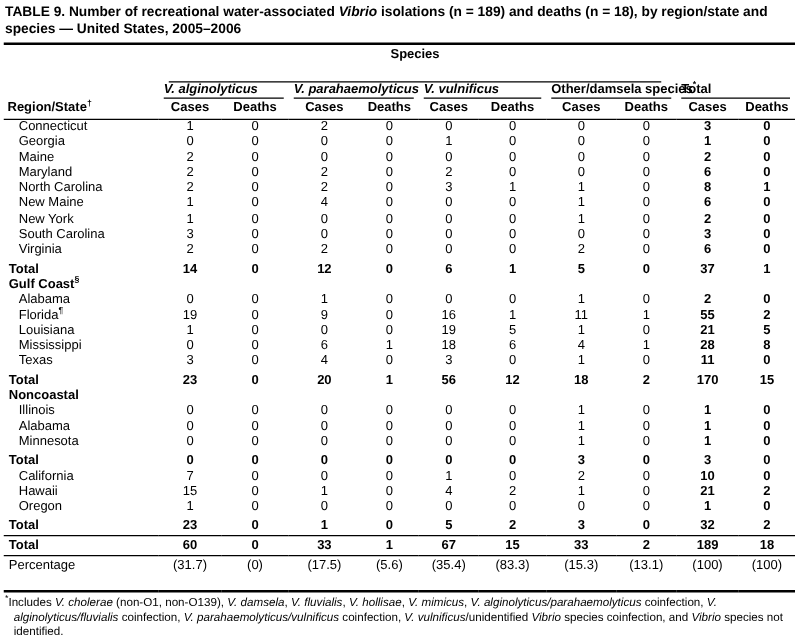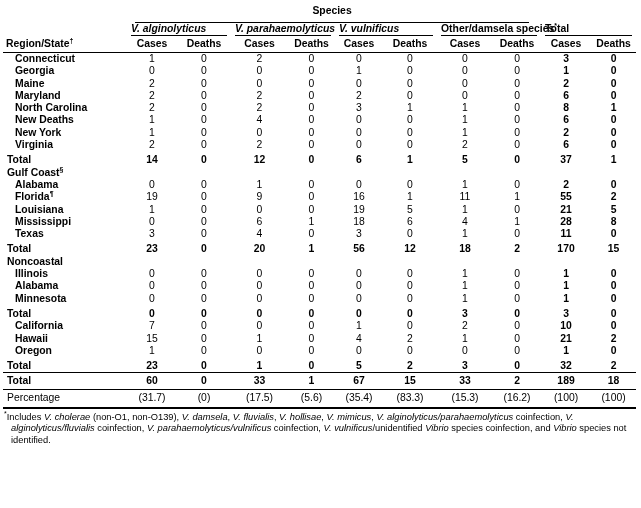--- a/index.html
+++ b/index.html
@@ -7,42 +7,43 @@
        font-family:"Liberation Sans","DejaVu Sans",sans-serif;}
   .page{box-sizing:border-box;width:641px;padding:3px 5px 0 3px;}
   .title-wrap{font-weight:bold;font-size:11px;line-height:12.5px;
               border-bottom:2.4px solid #000;padding:1px 1px 5px 1px;}
   .it{font-style:italic;}
   sup{font-size:7px;line-height:0;vertical-align:super;}
   table{border-collapse:collapse;table-layout:fixed;width:633px;margin-top:2px;}
   th,td{font-size:10.4px;vertical-align:bottom;padding:0;}
   thead th{font-weight:bold;}
   .sp-cell div{border-bottom:1.3px solid #000;margin:0 12px 0 8px;
-               padding-bottom:6px;text-align:center;}
+               padding-bottom:16px;text-align:center;}
   .grp div{border-bottom:1.3px solid #000;margin:0 4px;padding-bottom:1px;
            text-align:left;white-space:nowrap;}
   tr.chrow th{border-bottom:1.7px solid #000;padding:2px 0 3px 0;text-align:center;}
   tr.chrow th.state-h{text-align:left;padding-left:3px;}
   td.num{text-align:center;line-height:12.3px;}
   td.sec{font-weight:bold;padding-left:4px;line-height:12.3px;}
-  td.state{padding-left:12px;line-height:12.3px;white-space:nowrap;font-weight:bold;}
+  td.state{padding-left:12px;line-height:12.3px;white-space:nowrap;}
   tr.first-sec td{padding-top:3px;}
   .tot{font-weight:bold;}
   tr.trow td{padding-top:3px;font-weight:bold;}
   tr.gtr td{border-top:1px solid #000;padding-top:2px;padding-bottom:1px;font-weight:bold;}
   tr.prow td{border-top:1px solid #000;border-bottom:2.2px solid #000;
-             padding-top:2px;padding-bottom:3px;font-weight:normal;}
+             padding-top:2px;padding-bottom:13px;font-weight:normal;}
   tr.prow td.sec{font-weight:normal;}
   .footnotes{margin-top:3px;padding-left:1px;}
   .fn{font-size:9.3px;line-height:11.3px;padding-left:7px;text-indent:-7px;}
 </style>
 </head>
 <body>
 
 <div class="page">
+  <div class="title-wrap"><span>TABLE 9. Number of recreational water-associated </span><span class="it">Vibrio</span><span> isolations (n = 189) and deaths (n = 18), by region/state and species — United States, 2005–2006</span></div>
 
   <table>
     <colgroup>
       <col style="width:124px">
         <col style="width:50px">
         <col style="width:54px">
       <col style="width:57px">
         <col style="width:47px">
         <col style="width:48px">
       <col style="width:54px">
@@ -151,21 +152,21 @@
           <td class="num">2</td>
           <td class="num">0</td>
           <td class="num">3</td>
           <td class="num">1</td>
           <td class="num">1</td>
           <td class="num">0</td>
           <td class="num tot">8</td>
           <td class="num tot">1</td>
         </tr>
         <tr>
-          <td class="state">New Deaths</td>
+          <td class="state">New Maine</td>
           <td class="num">1</td>
           <td class="num">0</td>
           <td class="num">4</td>
           <td class="num">0</td>
           <td class="num">0</td>
           <td class="num">0</td>
           <td class="num">1</td>
           <td class="num">0</td>
           <td class="num tot">6</td>
           <td class="num tot">0</td>
@@ -174,20 +175,33 @@
           <td class="state">New York</td>
           <td class="num">1</td>
           <td class="num">0</td>
           <td class="num">0</td>
           <td class="num">0</td>
           <td class="num">0</td>
           <td class="num">0</td>
           <td class="num">1</td>
           <td class="num">0</td>
           <td class="num tot">2</td>
+          <td class="num tot">0</td>
+        </tr>
+        <tr>
+          <td class="state">South Carolina</td>
+          <td class="num">3</td>
+          <td class="num">0</td>
+          <td class="num">0</td>
+          <td class="num">0</td>
+          <td class="num">0</td>
+          <td class="num">0</td>
+          <td class="num">0</td>
+          <td class="num">0</td>
+          <td class="num tot">3</td>
           <td class="num tot">0</td>
         </tr>
         <tr>
           <td class="state">Virginia</td>
           <td class="num">2</td>
           <td class="num">0</td>
           <td class="num">2</td>
           <td class="num">0</td>
           <td class="num">0</td>
           <td class="num">0</td>
@@ -412,21 +426,21 @@
         </tr>
         <tr class="prow">
           <td class="sec">Percentage</td>
           <td class="num">(31.7)</td>
           <td class="num">(0)</td>
           <td class="num">(17.5)</td>
           <td class="num">(5.6)</td>
           <td class="num">(35.4)</td>
           <td class="num">(83.3)</td>
           <td class="num">(15.3)</td>
-          <td class="num">(16.2)</td>
+          <td class="num">(13.1)</td>
           <td class="num">(100)</td>
           <td class="num">(100)</td>
         </tr>
       </tbody>
   </table>
 
   <div class="footnotes">
       <div class="fn"><sup>*</sup><span>Includes </span><span class="it">V. cholerae</span><span> (non-O1, non-O139), </span><span class="it">V. damsela</span><span>, </span><span class="it">V. fluvialis</span><span>, </span><span class="it">V. hollisae</span><span>, </span><span class="it">V. mimicus</span><span>, </span><span class="it">V. alginolyticus/parahaemolyticus</span><span> coinfection, </span><span class="it">V. alginolyticus/fluvialis</span><span> coinfection, </span><span class="it">V. parahaemolyticus/vulnificus</span><span> coinfection, </span><span class="it">V. vulnificus</span><span>/unidentified </span><span class="it">Vibrio</span><span> species coinfection, and </span><span class="it">Vibrio</span><span> species not identified.</span></div>
     </div>
 </div>

